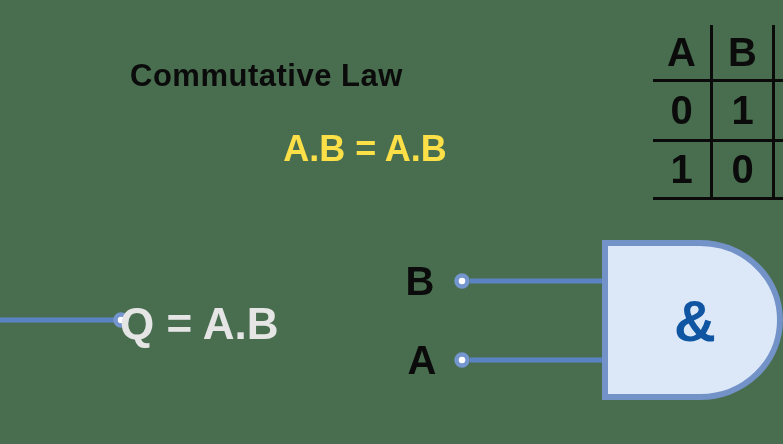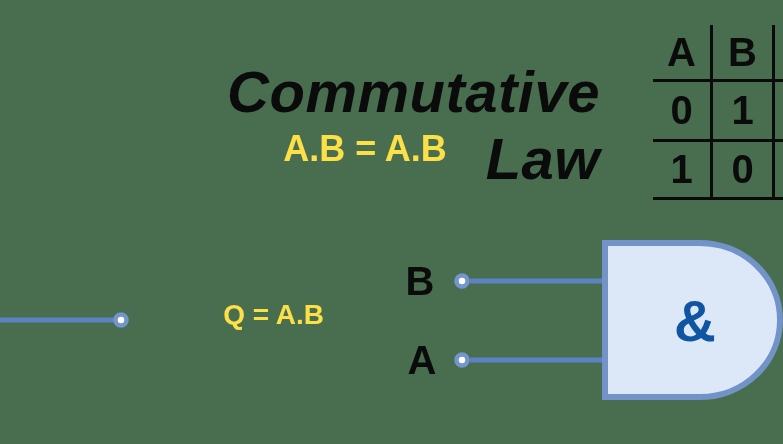--- a/index.html
+++ b/index.html
@@ -14,26 +14,25 @@
     height: 444px;
     background: #486e4f;
     overflow: hidden;
     color: #0b0b0b;
   }
   .title {
     position: absolute;
     left: 130px;
     top: 58px;
     width: 470px;
-    text-align: right;
-    font-size: 58px;
+    text-align: left;
+    font-size: 31px;
     font-weight: 600;
     letter-spacing: 0.5px;
     color: #0b0b0b;
-    font-style: italic;
   }
   .equation {
     position: absolute;
     left: 130px;
     top: 128px;
     width: 470px;
     text-align: center;
     font-size: 36px;
     font-weight: 600;
     color: #fde047;
@@ -72,24 +71,24 @@
     left: 0;
     top: 0;
     width: 783px;
     height: 444px;
   }
   .lbl-q {
     position: absolute;
     left: 120px;
     top: 299px;
     width: 204px;
-    text-align: right;
-    font-size: 28px;
+    text-align: left;
+    font-size: 44px;
     font-weight: 600;
-    color: #fde047;
+    color: #e5e5e5;
   }
   .lbl-b {
     position: absolute;
     left: 390px;
     top: 259px;
     width: 60px;
     text-align: center;
     font-size: 40px;
     font-weight: 600;
     color: #0b0b0b;

